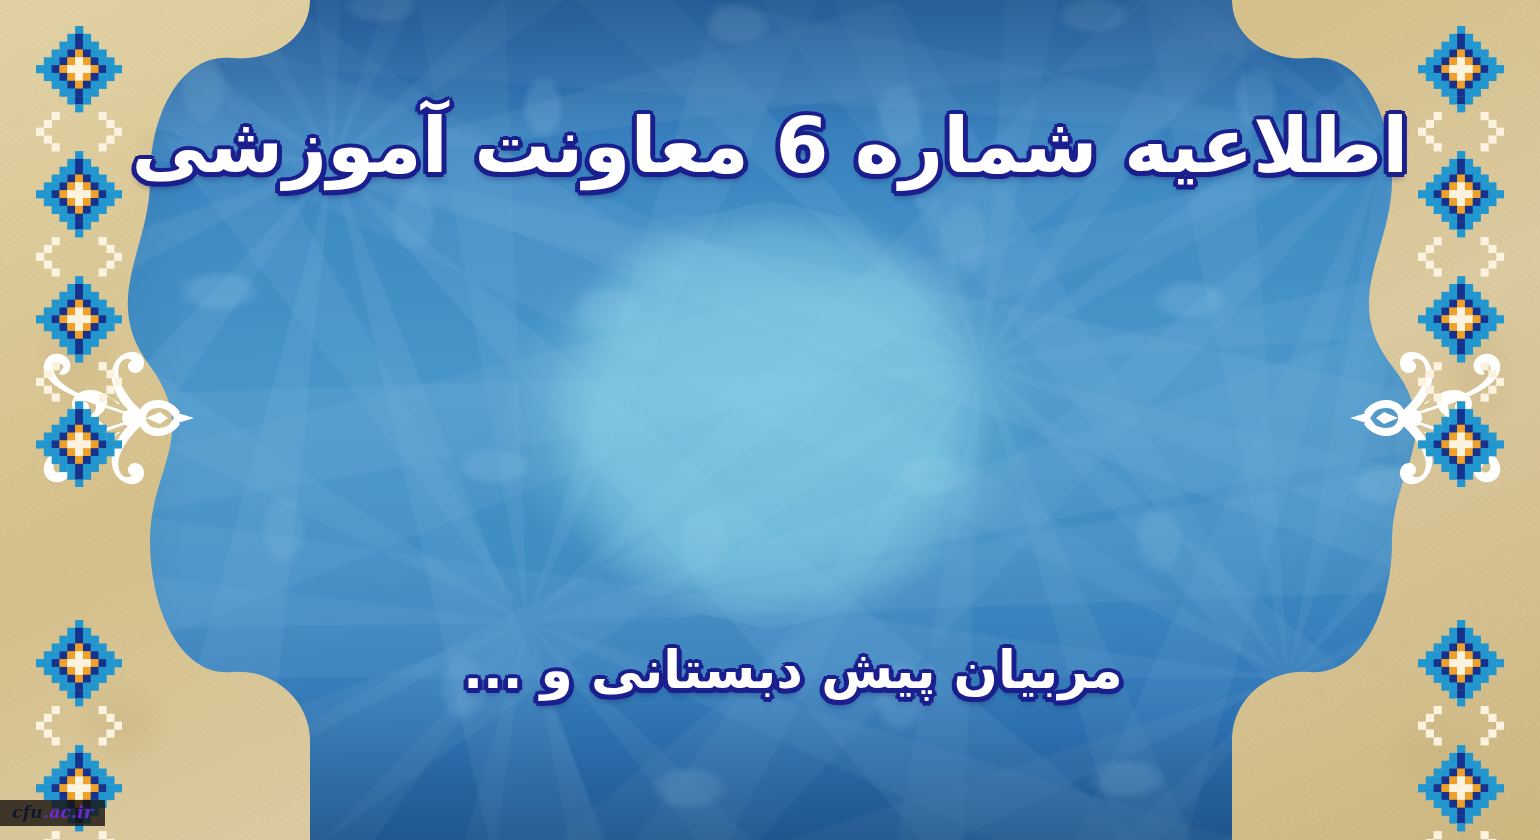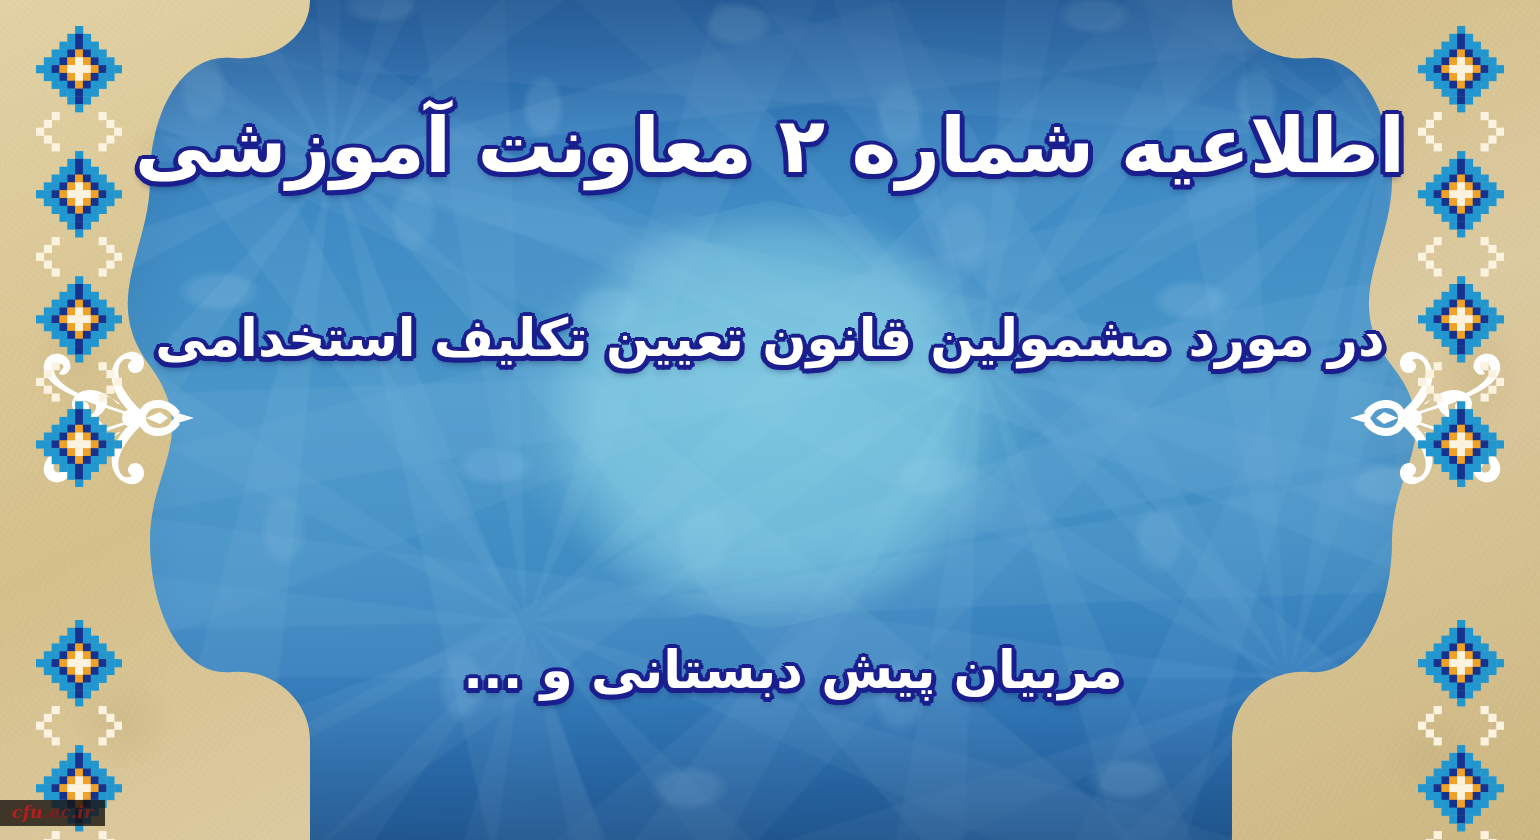--- a/index.html
+++ b/index.html
@@ -178,22 +178,22 @@
     background:rgba(24,18,14,.80);
     padding:4px 12px 5px 12px;
     font-family:"DejaVu Serif","Liberation Serif",serif;
     font-style:italic;
     font-weight:700;
     font-size:17px;
     letter-spacing:.3px;
     direction:ltr;
     line-height:1;
   }
-  #watermark .wm-a{ color:#b91c1c; }
-  #watermark .wm-b{ color:#7f1d1d; }
+  #watermark .wm-a{ color:#0f172a; }
+  #watermark .wm-b{ color:#6d28d9; }
 </style>
 </head>
 <body>
 
 <div id="stage">
 
   <div id="bg-parchment"></div>
   <div id="bg-grain"></div>
 
   <div id="panel-wrap">
@@ -1340,20 +1340,19 @@
       <rect x="39.00" y="436.80" width="8.15" height="8.15" fill="#16328c"></rect>
       <rect x="46.80" y="436.80" width="8.15" height="8.15" fill="#2196cf"></rect>
       <rect x="54.60" y="436.80" width="8.15" height="8.15" fill="#2196cf"></rect>
       <rect x="31.20" y="444.60" width="8.15" height="8.15" fill="#2196cf"></rect>
       <rect x="39.00" y="444.60" width="8.15" height="8.15" fill="#16328c"></rect>
       <rect x="46.80" y="444.60" width="8.15" height="8.15" fill="#2196cf"></rect>
       <rect x="39.00" y="452.40" width="8.15" height="8.15" fill="#2196cf"></rect>
     </svg>
 
   <div id="text-layer">
-    <div class="ln" id="headline">اطلاعیه شماره ۲ معاونت آموزشی</div>
-    <div class="ln" id="body-line-1">در مورد مشمولین قانون تعیین تکلیف استخدامی</div>
+    <div class="ln" id="headline">اطلاعیه شماره 6 معاونت آموزشی</div>
     <div class="ln" id="body-line-3">مربیان پیش دبستانی و ...</div>
   </div>
 
   <div id="watermark"><span class="wm-a">cfu</span><span class="wm-b">.ac.ir</span></div>
 
 </div>
 
 </body></html>

